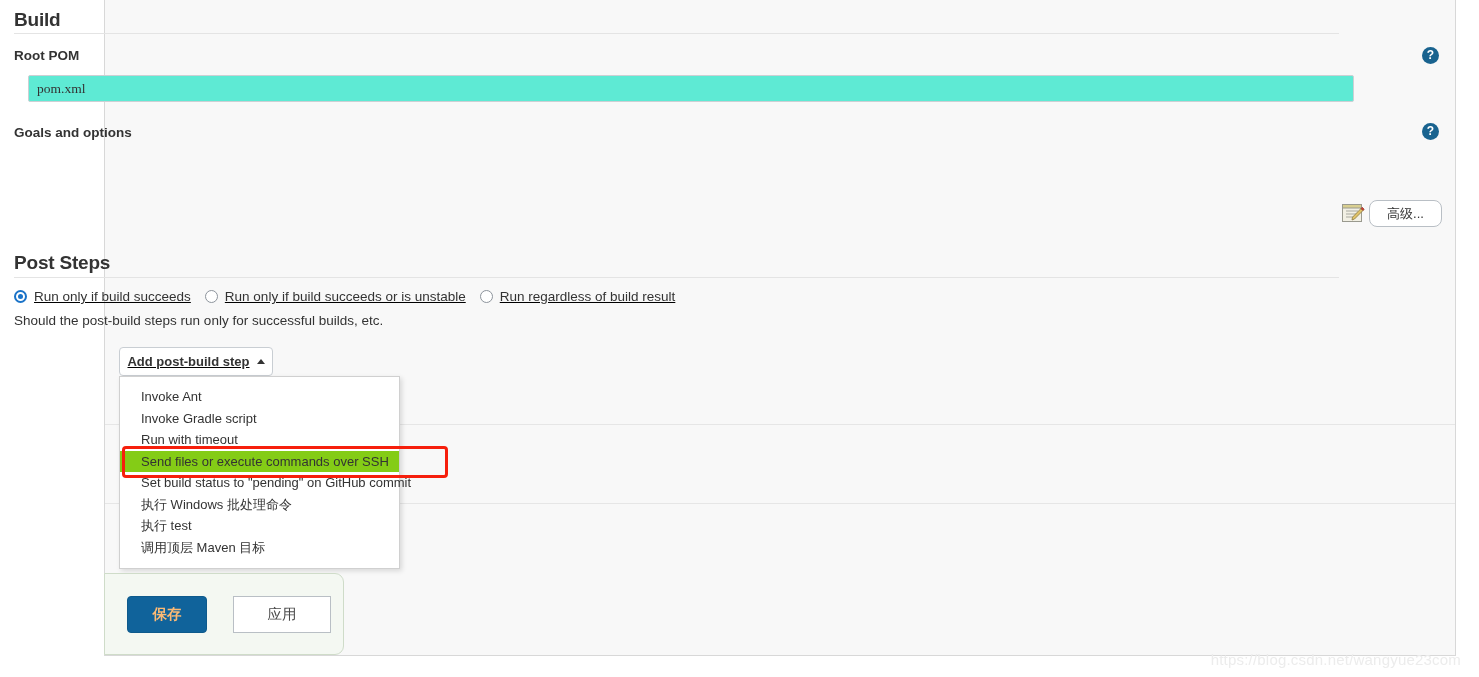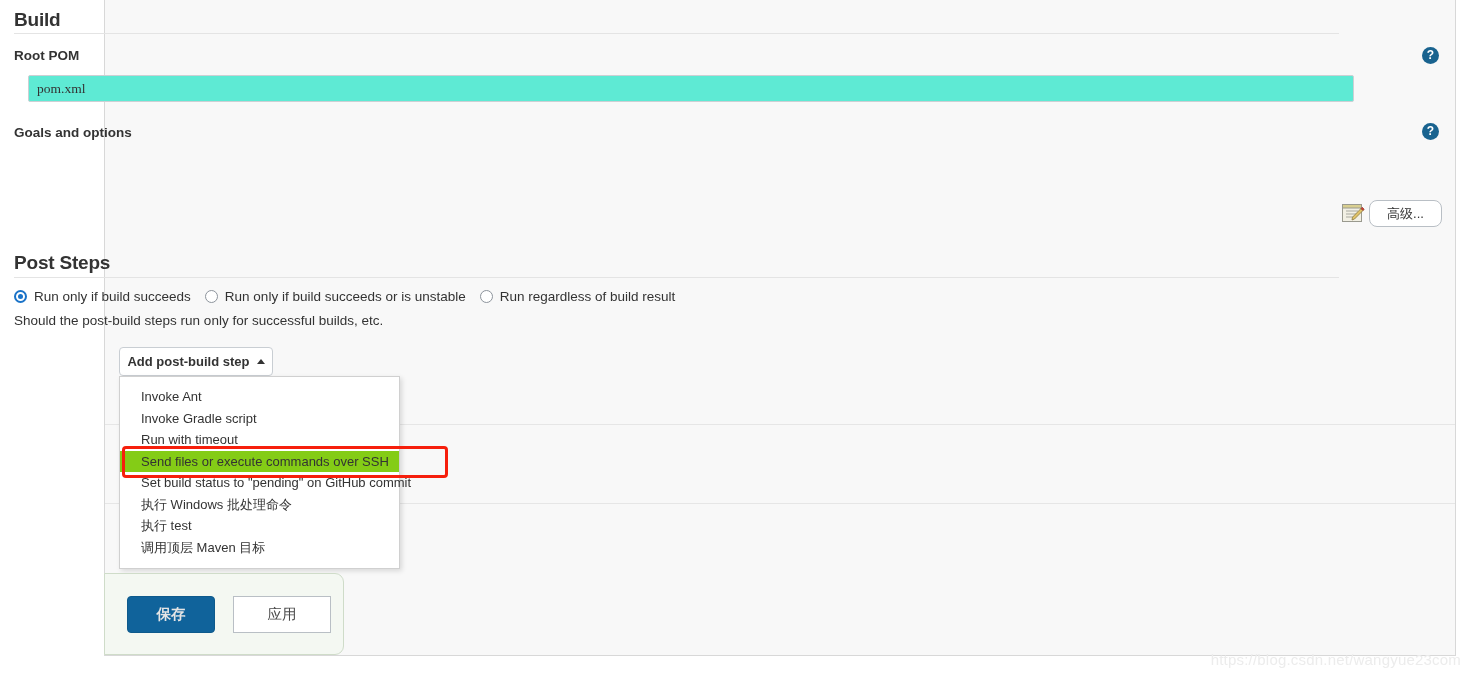--- a/index.html
+++ b/index.html
@@ -111,20 +111,21 @@
   }
 
   
   .radio-row {
     position: absolute;
     left: 14px;
     top: 289px;
     display: flex;
     align-items: center;
     gap: 0;
+    text-decoration: underline;
   }
   .radio-opt {
     display: flex;
     align-items: center;
     cursor: pointer;
     margin-right: 14px;
   }
   .radio {
     width: 13px;
     height: 13px;
@@ -169,20 +170,21 @@
     height: 29px;
     background: #ffffff;
     border: 1px solid #c9ced3;
     border-radius: 4px;
     box-sizing: border-box;
     display: flex;
     align-items: center;
     justify-content: center;
     gap: 7px;
     cursor: pointer;
+    text-decoration: underline;
   }
   .dd-button-label {
     font-size: 13px;
     font-weight: bold;
     color: #333333;
   }
   .caret-up {
     width: 0; height: 0;
     border-left: 4px solid transparent;
     border-right: 4px solid transparent;
@@ -250,26 +252,26 @@
     border: 1px solid #cfdcc9;
     border-top-right-radius: 9px;
     border-bottom-right-radius: 9px;
     box-sizing: border-box;
     z-index: 30;
   }
   .btn-save {
     position: absolute;
     left: 22px;
     top: 22px;
-    width: 88px;
+    width: 80px;
     height: 37px;
     background: #10639b;
     border: 1px solid #0e5a8c;
     border-radius: 4px;
-    color: #e5e5e5;
+    color: #fdba74;
     font-family: "Liberation Sans", "DejaVu Sans", sans-serif;
     font-size: 14.5px;
     font-weight: bold;
     cursor: pointer;
   }
   .btn-apply {
     position: absolute;
     left: 128px;
     top: 22px;
     width: 98px;

